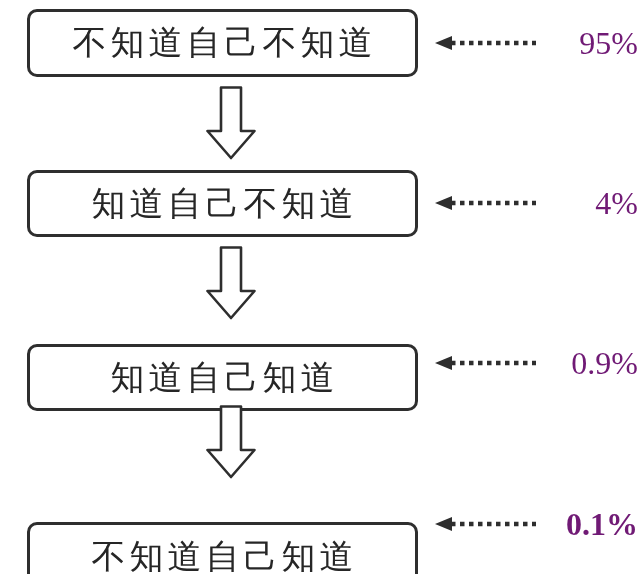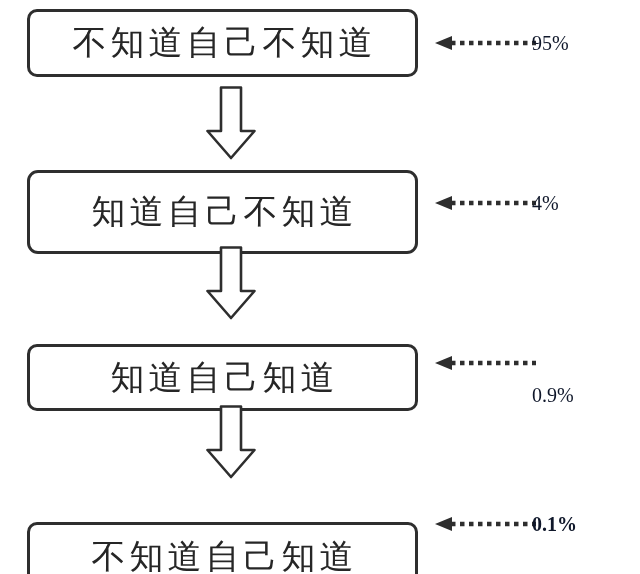--- a/index.html
+++ b/index.html
@@ -41,23 +41,23 @@
     position: absolute;
     left: 434px;
     width: 104px; height: 18px;
     transform: translateY(-50%);
     color: var(--ink);
   }
   .stage-percent {
     position: absolute;
     left: 532px; width: 106px;
     transform: translateY(-50%);
-    font-size: 20px;
-    text-align: left;
-    color: #0f172a;
+    font-size: 32px;
+    text-align: right;
+    color: #701a75;
     line-height: 1;
   }
 </style>
 </head>
 <body>
 
 <div class="canvas">
 
   <div class="stage-box" style="top:9px; height:68px;">
     <span class="stage-label">不知道自己不知道</span>
@@ -65,41 +65,41 @@
   <svg class="dotted-arrow" style="top:43px;" viewBox="0 0 104 18">
     <polygon points="1,9 18,2 18,16" fill="currentColor"></polygon>
     <line x1="17" y1="9" x2="102" y2="9" stroke="currentColor" stroke-width="4.5" stroke-dasharray="4.5 4.5"></line>
   </svg>
   <div class="stage-percent" style="top:43px;">95%</div>
 
   <svg class="down-arrow" style="top:86px;" viewBox="0 0 50 74">
     <polygon points="15,1.5 35,1.5 35,45 48.5,45 25,72 1.5,45 15,45" fill="#ffffff" stroke="currentColor" stroke-width="2.6" stroke-linejoin="round"></polygon>
   </svg>
 
-  <div class="stage-box" style="top:170px; height:84px;border-radius:11px;">
+  <div class="stage-box" style="top:170px; height:67px;">
     <span class="stage-label">知道自己不知道</span>
   </div>
   <svg class="dotted-arrow" style="top:203px;" viewBox="0 0 104 18">
     <polygon points="1,9 18,2 18,16" fill="currentColor"></polygon>
     <line x1="17" y1="9" x2="102" y2="9" stroke="currentColor" stroke-width="4.5" stroke-dasharray="4.5 4.5"></line>
   </svg>
   <div class="stage-percent" style="top:203px;">4%</div>
 
   <svg class="down-arrow" style="top:246px;" viewBox="0 0 50 74">
     <polygon points="15,1.5 35,1.5 35,45 48.5,45 25,72 1.5,45 15,45" fill="#ffffff" stroke="currentColor" stroke-width="2.6" stroke-linejoin="round"></polygon>
   </svg>
 
   <div class="stage-box" style="top:344px; height:67px;">
     <span class="stage-label">知道自己知道</span>
   </div>
   <svg class="dotted-arrow" style="top:363px;" viewBox="0 0 104 18">
     <polygon points="1,9 18,2 18,16" fill="currentColor"></polygon>
     <line x1="17" y1="9" x2="102" y2="9" stroke="currentColor" stroke-width="4.5" stroke-dasharray="4.5 4.5"></line>
   </svg>
-  <div class="stage-percent" style="top:363px;margin-top:32px;">0.9%</div>
+  <div class="stage-percent" style="top:363px;">0.9%</div>
 
   <svg class="down-arrow" style="top:405px;" viewBox="0 0 50 74">
     <polygon points="15,1.5 35,1.5 35,45 48.5,45 25,72 1.5,45 15,45" fill="#ffffff" stroke="currentColor" stroke-width="2.6" stroke-linejoin="round"></polygon>
   </svg>
 
   <div class="stage-box" style="top:490px; height:70px;margin-top:32px;">
     <span class="stage-label">不知道自己知道</span>
   </div>
   <svg class="dotted-arrow" style="top:524px;" viewBox="0 0 104 18">
     <polygon points="1,9 18,2 18,16" fill="currentColor"></polygon>

